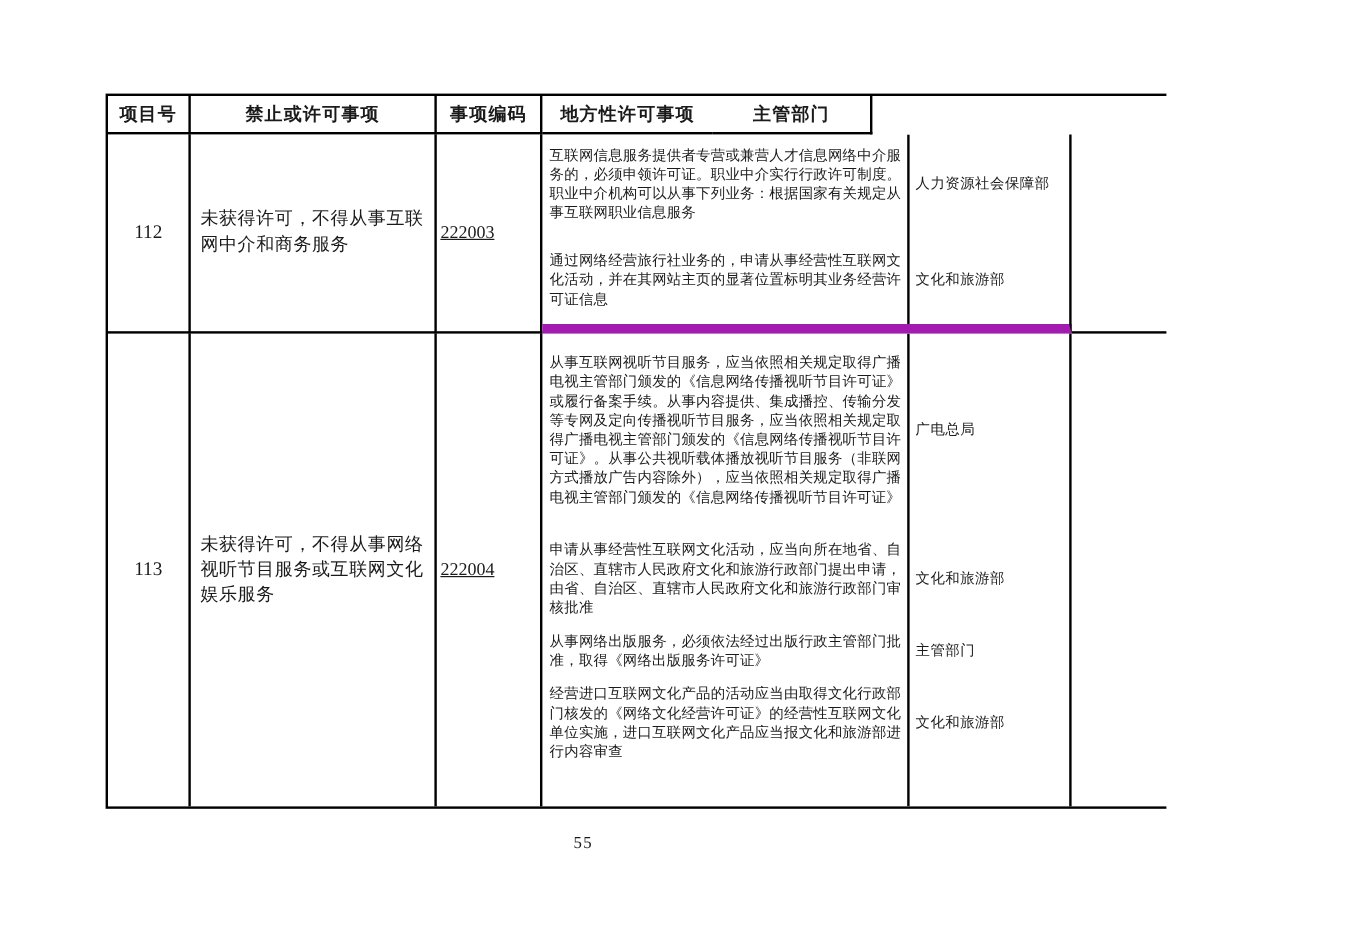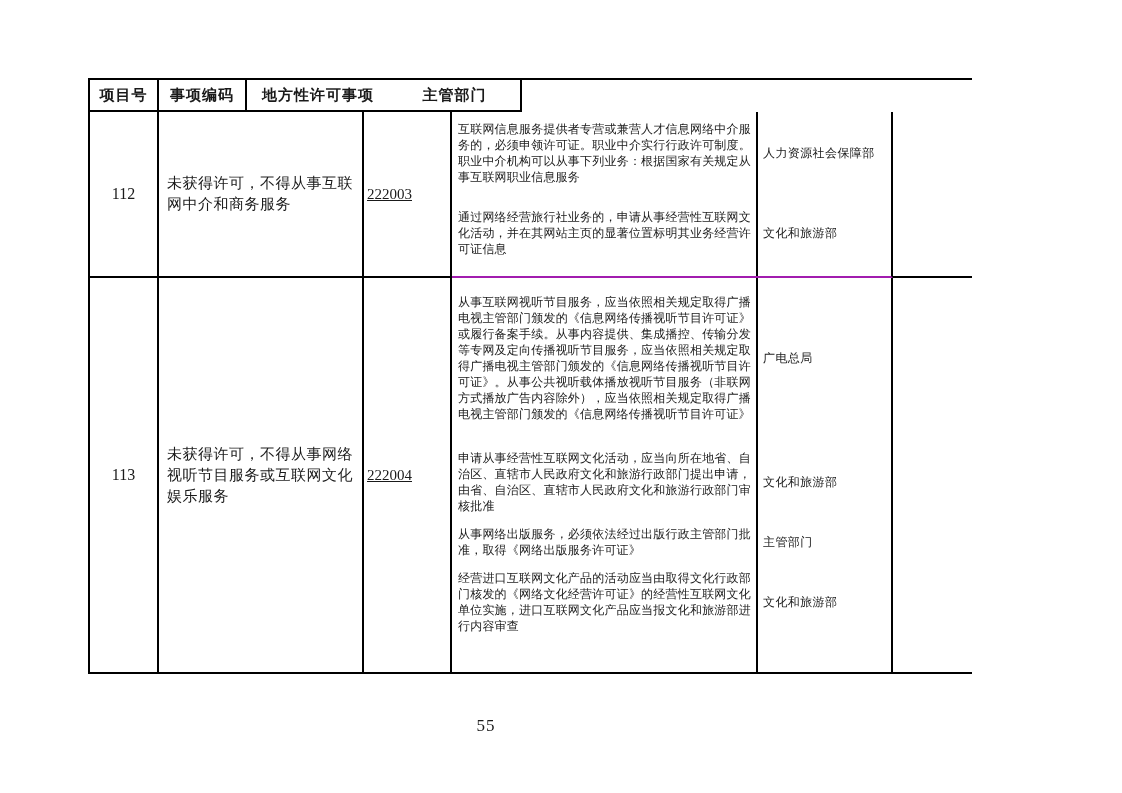--- a/index.html
+++ b/index.html
@@ -56,21 +56,21 @@
   }
   .td.c3 {
     font-size:15px;
     display:flex; align-items:center;
     padding-left:3px;
     text-decoration:underline;
   }
   .measures {
     position:relative;
     border-right:2px solid #000;
-    border-bottom:2px solid #a21caf;
+    border-bottom:8px solid #a21caf;
     display:flex;
     flex-direction:column;
     overflow:hidden;
   }
   .vline {
     position:absolute;
     left:304px; top:0; bottom:0;
     width:2px;
     background:#000;
   }
@@ -93,34 +93,35 @@
   }
   .m-112 { padding-top:9px; }
   .m-113 { padding-top:16px; }
   .gap24 { margin-top:24px; }
   .gap28 { margin-top:28px; }
   .gap12 { margin-top:12px; }
   .last-row .td, .last-row .measures { border-bottom:none; }
   .pagenum {
     position:absolute;
     left:0; right:0;
-    top:716px;
+    top:696px;
     text-align:center;
-    font-size:17px;
+    font-size:14px;
     letter-spacing:1px;
   }
 </style>
 </head>
 <body>
 
 <div class="page">
   <div class="tbl">
 
     <div class="tr thead">
       <div class="th c1">项目号</div>
+      <div class="th c2">禁止或许可事项</div>
       <div class="th c3">事项编码</div>
       <div class="th c6">地方性许可事项</div>
       <div class="th" style="width:133px">主管部门</div>
     </div>
 
     <div class="tr row-112">
       <div class="td c1">112</div>
       <div class="td c2">未获得许可，不得从事互联网中介和商务服务</div>
       <div class="td c3">222003</div>
       <div class="measures c45 m-112">

